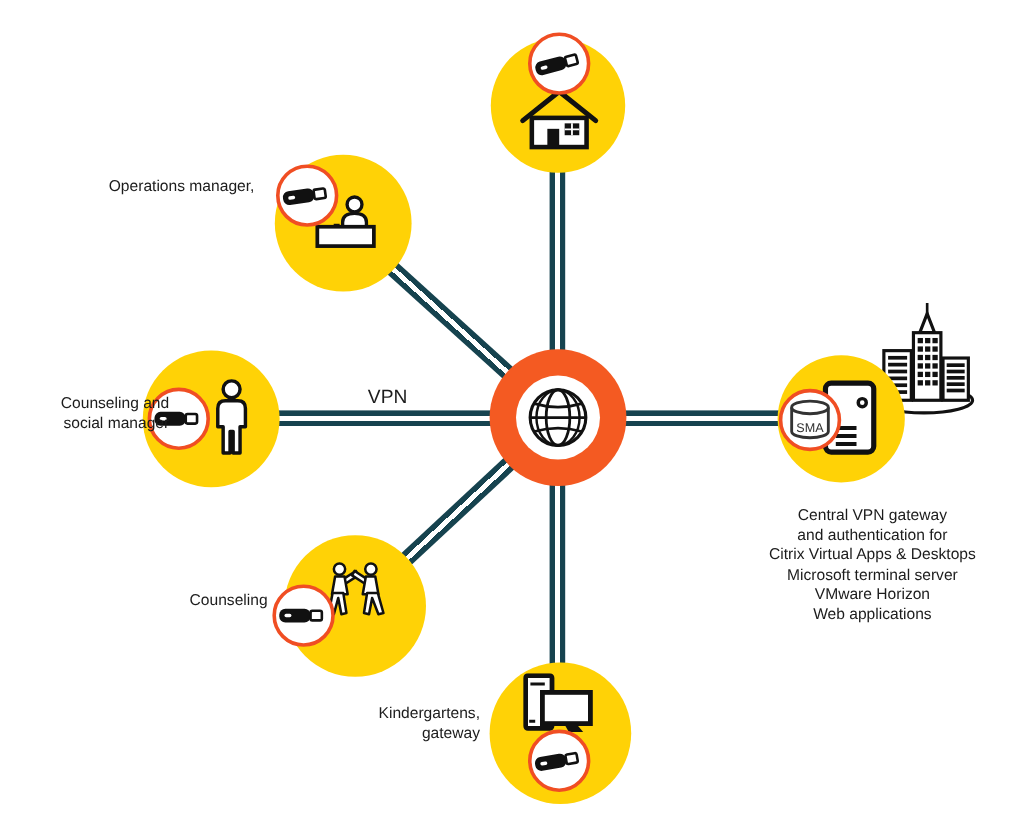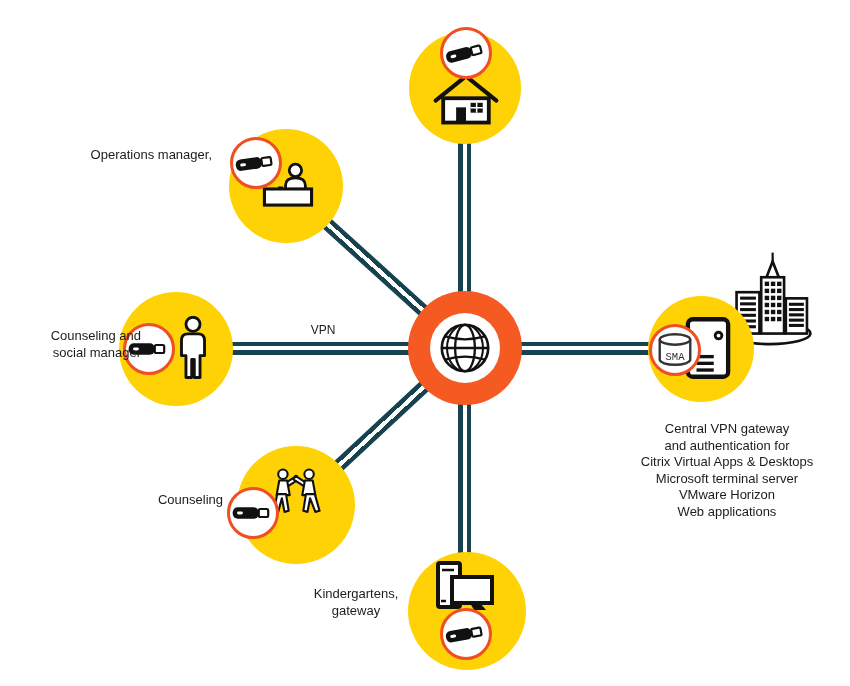--- a/index.html
+++ b/index.html
@@ -18,23 +18,23 @@
        background:#f45a22;z-index:3;display:flex;align-items:center;justify-content:center;}
   .hub-inner{width:70px;height:70px;border-radius:50%;background:#fff;display:flex;align-items:center;justify-content:center;}
   .badge{position:absolute;width:46px;height:46px;border-radius:50%;background:#fff;border:3px solid #f04e23;
          display:flex;align-items:center;justify-content:center;z-index:4;}
   .icon{position:absolute;}
   .city{position:absolute;left:726px;top:252px;width:88px;height:98px;z-index:1;}
   
   .label{position:absolute;font-size:13px;line-height:17px;z-index:5;color:#1c1c1c;}
   .label.r{text-align:right;}
   .label.c{text-align:center;}
-  .vpn-label{position:absolute;left:300px;top:323px;width:46px;text-align:center;font-size:12px;z-index:5;color:#1c1c1c;}
+  .vpn-label{position:absolute;left:300px;top:323px;width:46px;text-align:center;font-size:16px;z-index:5;color:#1c1c1c;}
   .sma-text{position:absolute;left:0;top:21px;width:100%;text-align:center;font-size:10.5px;color:#333;}
-  .sma-wrap{position:relative;width:42px;height:40px;font-family:Liberation Mono, monospace;}
+  .sma-wrap{position:relative;width:42px;height:40px;}
 </style>
 </head>
 <body>
 
 <div class="canvas">
 
   <div class="connector v" style="left:458px;top:88px;height:260px;"></div>
   <div class="connector v" style="left:458px;top:348px;height:264px;"></div>
   <div class="connector h" style="left:176px;top:342px;width:289px;"></div>
   <div class="connector h" style="left:465px;top:342px;width:236px;"></div>
@@ -203,21 +203,21 @@
 
   <div class="label r" style="left:0px;top:327px;width:112px;margin-left:29px;">
     <div>Counseling and</div>
     <div>social manager</div>
   </div>
 
   <div class="label r" style="left:103px;top:491px;width:120px;">
     <div>Counseling</div>
   </div>
 
-  <div class="label r" style="left:296px;top:585px;width:120px;text-align:center;">
+  <div class="label r" style="left:280px;top:585px;width:120px;">
     <div>Kindergartens,</div>
     <div>gateway</div>
   </div>
 
   <div class="label c" style="left:600px;top:421px;width:254px;line-height:16.5px;">
     <div>Central VPN gateway</div>
     <div>and authentication for</div>
     <div>Citrix Virtual Apps &amp; Desktops</div>
     <div>Microsoft terminal server</div>
     <div>VMware Horizon</div>

